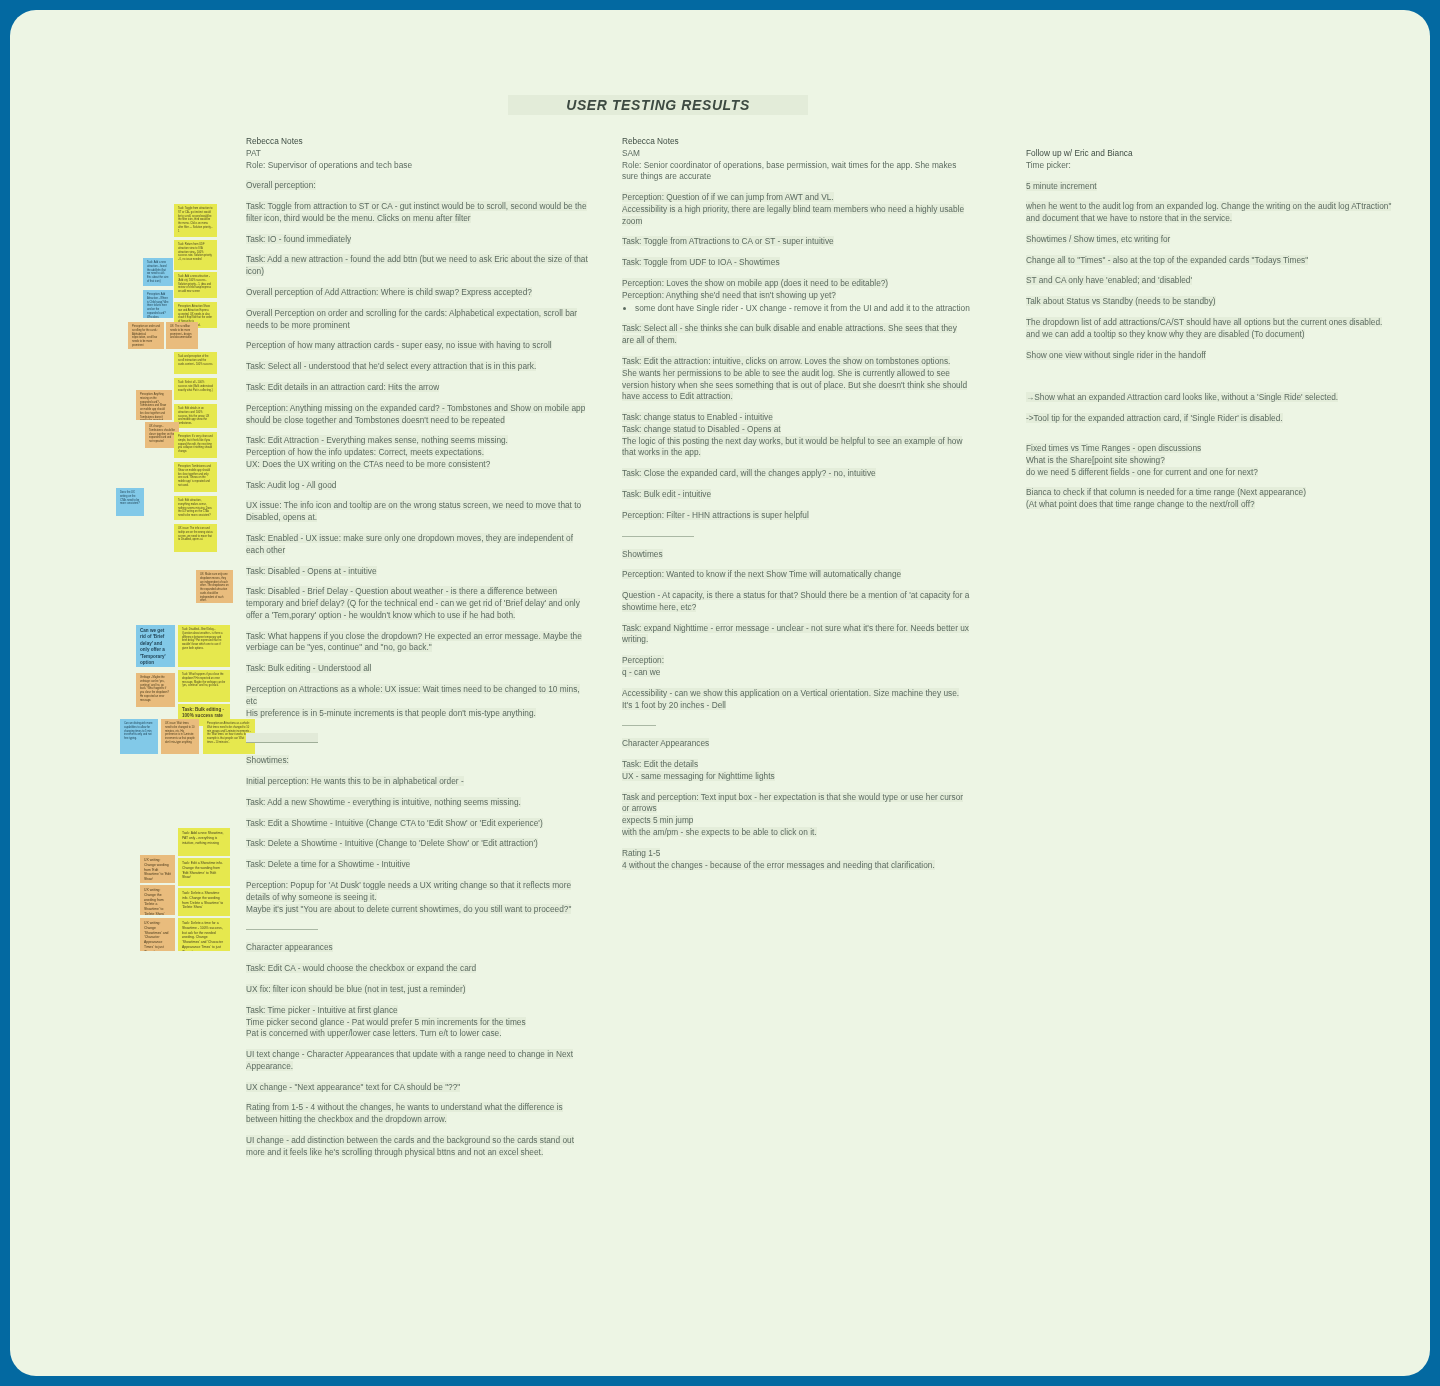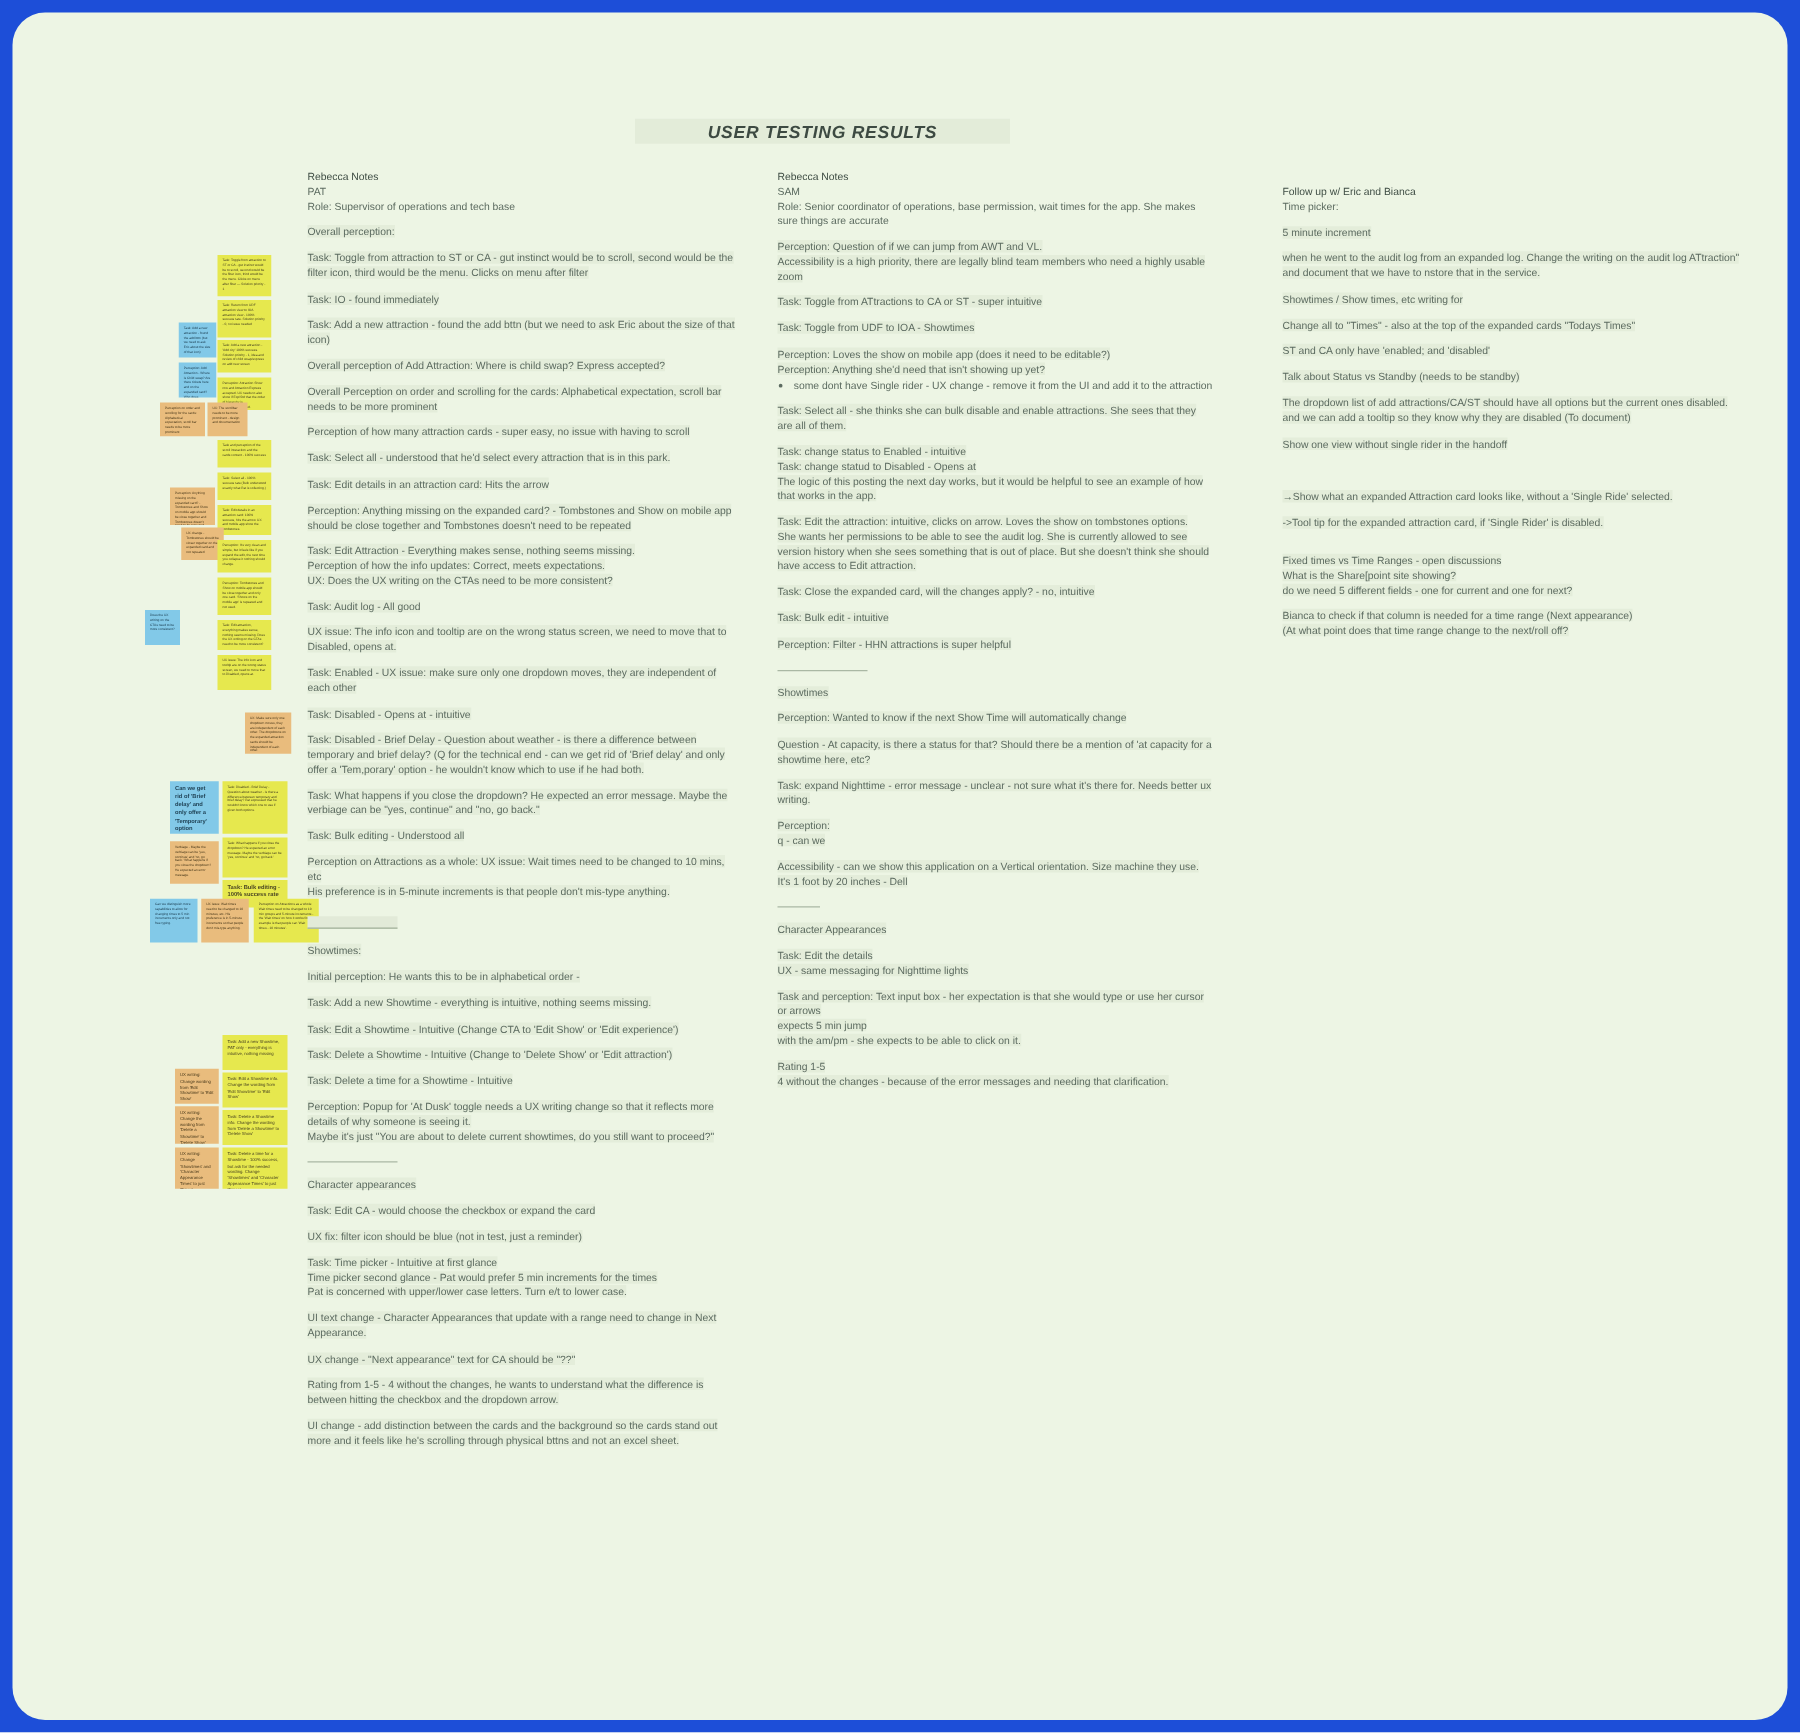--- a/index.html
+++ b/index.html
@@ -6,21 +6,21 @@
   * { box-sizing: border-box; }
   html, body {
     margin: 0; padding: 0;
     background: #ffffff;
     font-family: "Liberation Sans", sans-serif;
   }
   #page {
     position: relative;
     width: 1440px;
     height: 1386px;
-    background: #1d4ed8;
+    background: #0369a1;
     overflow: hidden;
   }
   #canvas {
     position: absolute;
     left: 10px; top: 10px;
     width: 1420px; height: 1366px;
     background: #edf5e4;
     border-radius: 26px;
   }
   
@@ -355,27 +355,27 @@
         <ul class="bul">
           <li>some dont have Single rider - UX change - remove it from the UI and add it to the attraction</li>
         </ul>
       </div>
       <div id="c2-items2">
           <div class="blk">
             <p><span class="hl">Task: Select all - she thinks she can bulk disable and enable attractions. She sees that they are all of them.</span></p>
           </div>
         </div>
       <div class="blk">
+        <p><span class="hl">Task: Edit the attraction: intuitive, clicks on arrow. Loves the show on tombstones options.</span></p>
+        <p><span class="hl">She wants her permissions to be able to see the audit log. She is currently allowed to see version history when she sees something that is out of place. But she doesn't think she should have access to Edit attraction.</span></p>
+      </div>
+      <div class="blk">
         <p><span class="hl">Task: change status to Enabled - intuitive</span></p>
         <p><span class="hl">Task: change statud to Disabled - Opens at</span></p>
         <p><span class="hl">The logic of this posting the next day works, but it would be helpful to see an example of how that works in the app.</span></p>
-      </div>
-      <div class="blk">
-        <p><span class="hl">Task: Edit the attraction: intuitive, clicks on arrow. Loves the show on tombstones options.</span></p>
-        <p><span class="hl">She wants her permissions to be able to see the audit log. She is currently allowed to see version history when she sees something that is out of place. But she doesn't think she should have access to Edit attraction.</span></p>
       </div>
       <div id="c2-items3">
           <div class="blk">
             <p><span class="hl">Task: Close the expanded card, will the changes apply? - no, intuitive</span></p>
           </div>
           <div class="blk">
             <p><span class="hl">Task: Bulk edit - intuitive</span></p>
           </div>
           <div class="blk">
             <p><span class="hl">Perception: Filter - HHN attractions is super helpful</span></p>

